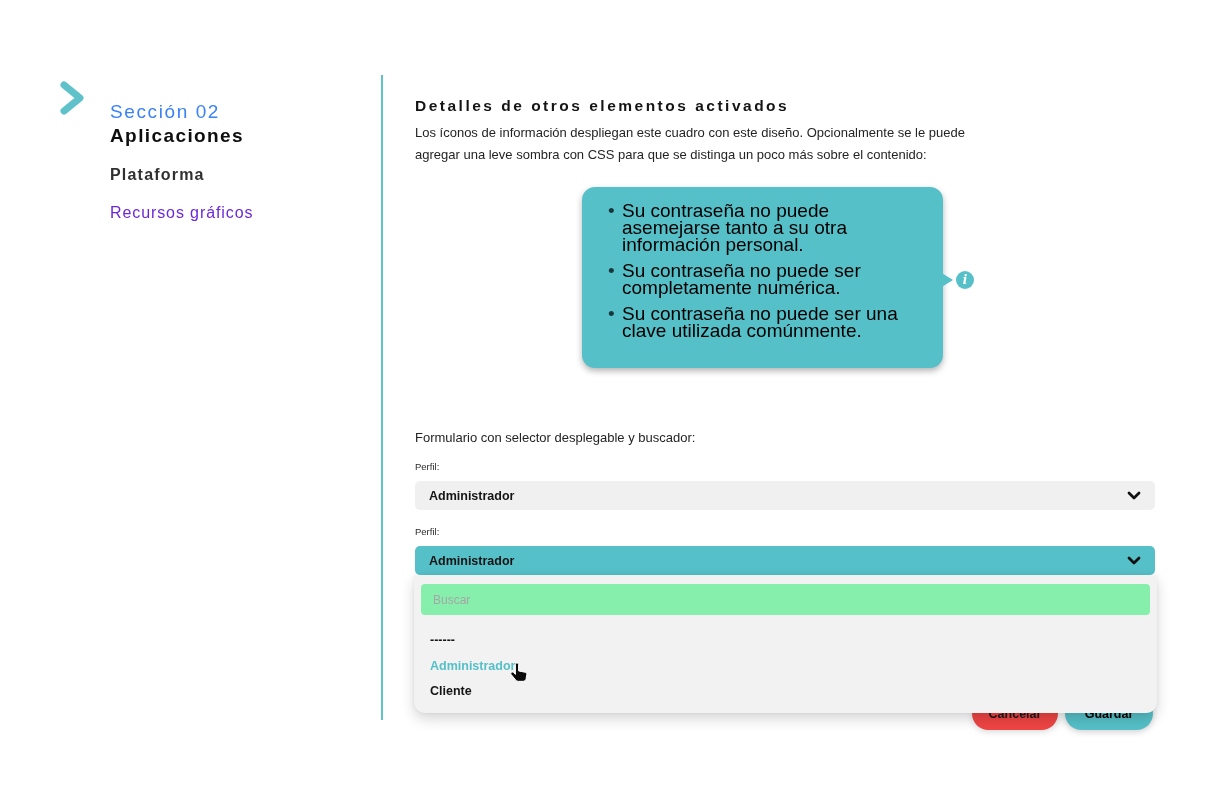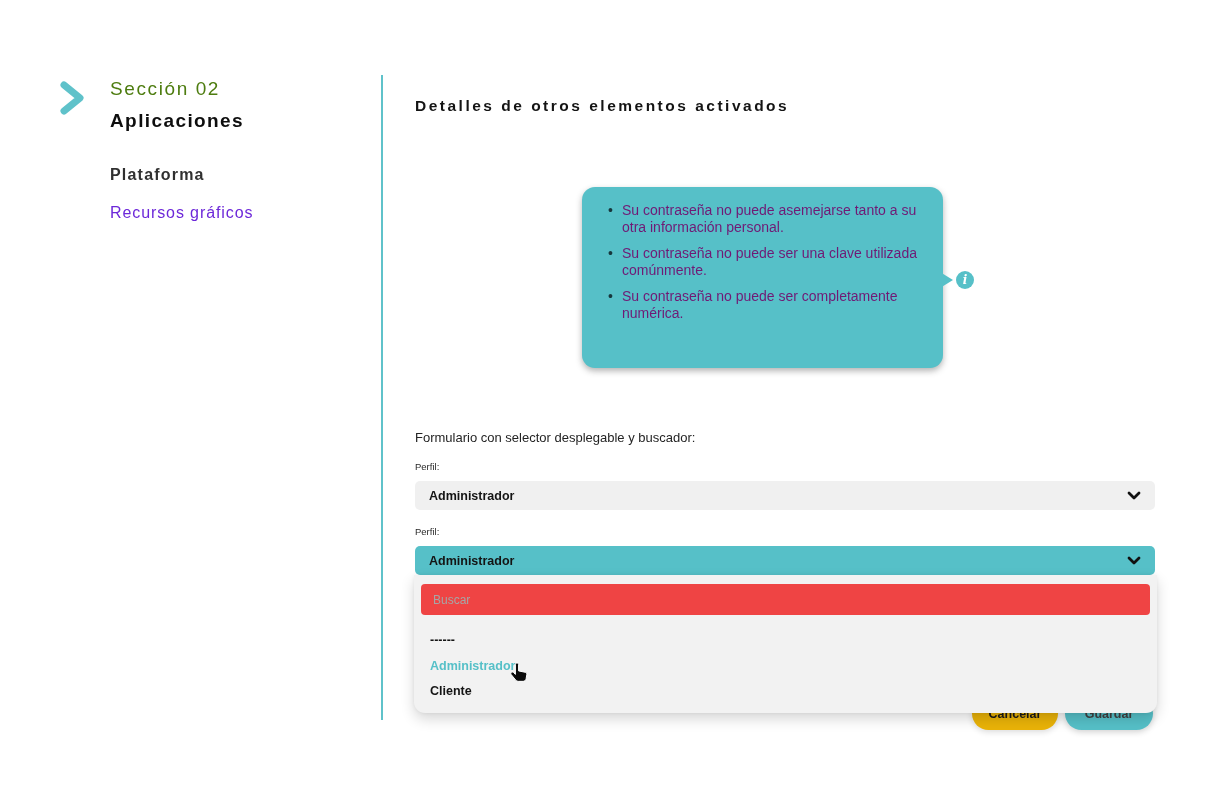--- a/index.html
+++ b/index.html
@@ -3,38 +3,38 @@
 <meta charset="utf-8">
 <style>
   html,body{margin:0;padding:0;background:#ffffff;}
   .page{
     position:relative;width:1224px;height:792px;background:#fff;overflow:hidden;
     font-family:"Liberation Sans",sans-serif;color:#1c1c1c;
   }
   
   .side-chevron{position:absolute;left:57px;top:80px;width:32px;height:36px;}
   .side-head{position:absolute;left:110px;top:77px;line-height:24px;}
-  .side-head .sec{font-size:19px;font-weight:400;color:#4d7c0f;letter-spacing:1.6px;}
-  .side-head .app{font-size:19px;font-weight:700;color:#0e0e0e;letter-spacing:1.4px;margin-top:8px;}
+  .side-head .sec{font-size:19px;font-weight:400;color:#3b82f6;letter-spacing:1.6px;margin-top:23px;}
+  .side-head .app{font-size:19px;font-weight:700;color:#0e0e0e;letter-spacing:1.4px;}
   .side-item{position:absolute;left:110px;font-size:16px;letter-spacing:1.2px;cursor:pointer;}
   .side-item.plain{top:166px;color:#303030;font-weight:700;}
   .side-item.bold{top:204px;color:#6d28d9;font-weight:400;letter-spacing:0.9px;}
   .vdivider{position:absolute;left:381px;top:75px;width:2px;height:645px;background:#5fc2ca;}
   
   .heading{position:absolute;left:415px;top:97px;font-size:15.5px;font-weight:700;color:#141414;letter-spacing:2.5px;}
   .intro{position:absolute;left:415px;top:122px;width:578px;font-size:13px;line-height:21.5px;color:#242424;}
   
   .tooltip{
     position:absolute;left:582px;top:187px;width:361px;height:181px;box-sizing:border-box;
     background:#56c0c8;border-radius:13px;box-shadow:0 3px 6px rgba(40,40,40,0.35);
     padding:15px 18px 12px 14px;
   }
   .tooltip ul{margin:0;padding:0 0 0 16px;list-style:none;}
   .tooltip li{
-    position:relative;width:296px;font-size:14px;line-height:17px;color:#701a75;
+    position:relative;width:296px;font-size:19px;line-height:17px;color:#000000;
     margin-bottom:9px;padding-left:10px;
   }
   .tooltip li::before{content:"•";position:absolute;left:-4px;top:0;color:#17373d;}
   .tip-pointer{
     position:absolute;left:940px;top:272px;width:0;height:0;
     border-left:13px solid #56c0c8;border-top:8px solid transparent;border-bottom:8px solid transparent;
   }
   .info-badge{
     position:absolute;left:956px;top:271px;width:18px;height:18px;border-radius:50%;
     background:#56c0c8;color:#ffffff;display:flex;align-items:center;justify-content:center;
@@ -53,64 +53,65 @@
   .select.gray{top:481px;background:#f0f0f0;}
   .select.teal{top:546px;background:#56c0c8;}
   
   .panel{
     position:absolute;left:414px;top:575px;width:743px;height:138px;background:#f2f2f2;
     border-radius:0 0 11px 11px;box-shadow:0 6px 14px rgba(0,0,0,0.16),0 0 4px rgba(0,0,0,0.06);
     z-index:5;
   }
   .panel .search{
     position:absolute;left:7px;top:9px;width:729px;height:31px;box-sizing:border-box;
-    background:#ef4444;border:none;outline:none;border-radius:4px;padding:0 12px;
+    background:#86efac;border:none;outline:none;border-radius:4px;padding:0 12px;
     font-family:"Liberation Sans",sans-serif;font-size:12px;color:#333;
   }
   .panel .search::placeholder{color:#a6a6a6;}
   .opt{
     position:absolute;left:0;width:100%;box-sizing:border-box;padding-left:16px;
     font-size:12.5px;font-weight:700;color:#141414;line-height:20px;cursor:pointer;
   }
   .opt.o0{top:55px;}
   .opt.o1{top:81px;color:#56c0c8;}
   .opt.o2{top:106px;}
   .cursor-glyph{position:absolute;left:509px;top:661px;z-index:6;}
   
   .btn{
     position:absolute;top:697px;height:33px;border-radius:16.5px;z-index:2;border:none;
     display:flex;align-items:center;justify-content:center;
     font-family:"Liberation Sans",sans-serif;font-size:12.5px;font-weight:700;cursor:pointer;
   }
-  .btn.cancel{left:972px;width:86px;background:#eab308;color:#1a1a1a;box-shadow:0 2px 6px rgba(0,0,0,0.14);}
-  .btn.save{left:1065px;width:88px;background:#56c0c8;color:#404040;box-shadow:0 2px 6px rgba(0,0,0,0.18);}
+  .btn.cancel{left:972px;width:86px;background:#ef4444;color:#1a1a1a;box-shadow:0 2px 6px rgba(0,0,0,0.14);}
+  .btn.save{left:1065px;width:88px;background:#56c0c8;color:#000000;box-shadow:0 2px 6px rgba(0,0,0,0.18);}
 </style>
 </head>
 <body>
 
 <div class="page">
 
   <svg class="side-chevron" viewBox="0 0 32 36">
     <polyline points="7,5 23,18 7,31" fill="none" stroke="#5fc2ca" stroke-width="7" stroke-linecap="round" stroke-linejoin="round"></polyline>
   </svg>
   <div class="side-head">
     <div class="sec">Sección 02</div>
     <div class="app">Aplicaciones</div>
   </div>
   <div class="side-item plain">Plataforma</div>
   <div class="side-item bold">Recursos gráficos</div>
   <div class="vdivider"></div>
 
   <div class="heading">Detalles de otros elementos activados</div>
+  <div class="intro">Los íconos de información despliegan este cuadro con este diseño. Opcionalmente se le puede agregar una leve sombra con CSS para que se distinga un poco más sobre el contenido:</div>
 
   <div class="tooltip">
     <ul>
       <li>Su contraseña no puede asemejarse tanto a su otra información personal.</li>
+      <li>Su contraseña no puede ser completamente numérica.</li>
       <li>Su contraseña no puede ser una clave utilizada comúnmente.</li>
-      <li>Su contraseña no puede ser completamente numérica.</li>
     </ul>
   </div>
   <div class="tip-pointer"></div>
   <div class="info-badge">i</div>
 
   <div class="form-caption">Formulario con selector desplegable y buscador:</div>
 
   <div class="fld-label lab1">Perfil:</div>
   <div class="select gray">
     <span class="val">Administrador</span>

